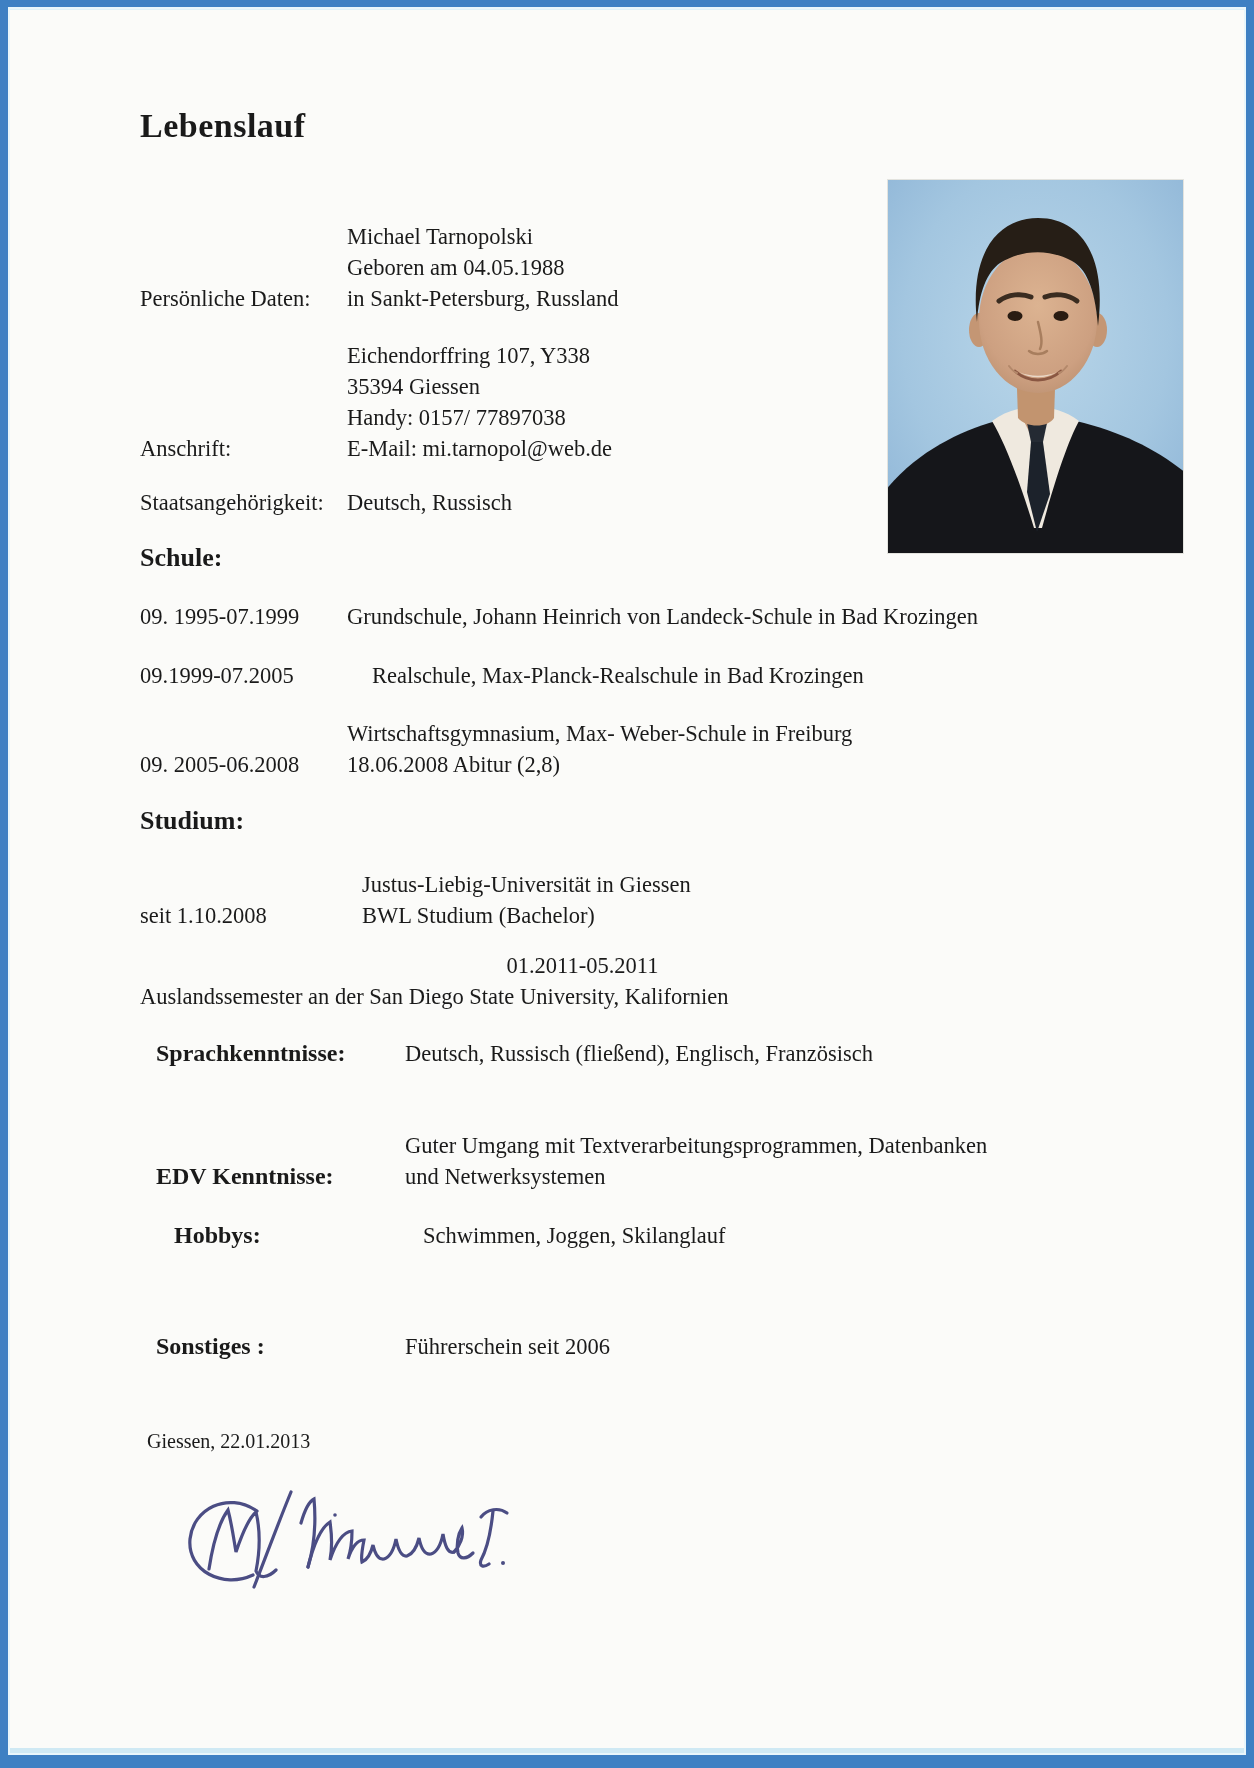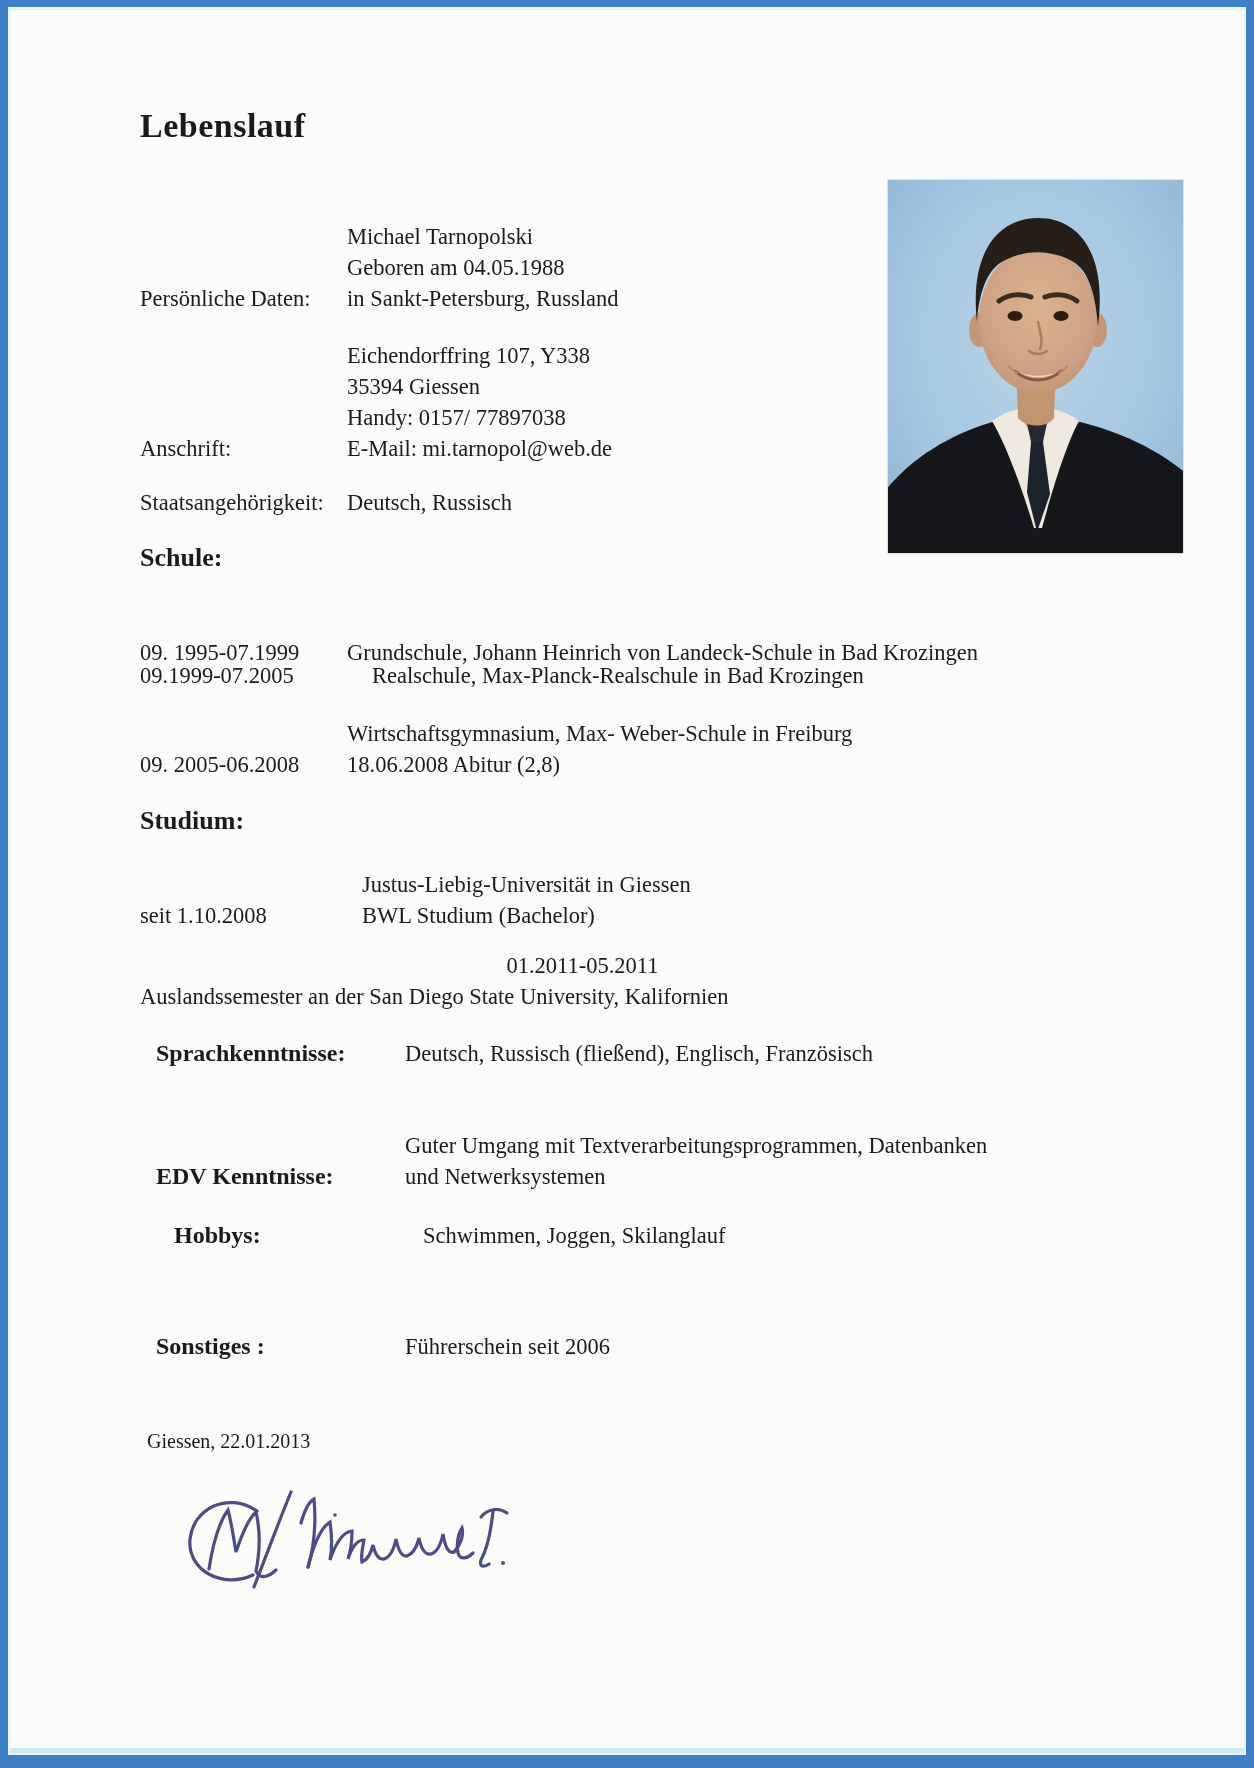--- a/index.html
+++ b/index.html
@@ -105,21 +105,21 @@
 
   <div class="row" style="left:132px;top:480px;">
     <div class="lab w207">Staatsangehörigkeit:</div>
     <div class="lines">
       <span>Deutsch, Russisch</span>
     </div>
   </div>
 
   <div class="abs sect" style="left:132px;top:536px;">Schule:</div>
 
-  <div class="row" style="left:132px;top:594px;margin-top:36px;">
+  <div class="row" style="left:132px;top:594px;">
     <div class="lab w207">09. 1995-07.1999</div>
     <div class="lines">
       <span>Grundschule, Johann Heinrich von Landeck-Schule in Bad Krozingen</span>
     </div>
   </div>
 
   <div class="row" style="left:132px;top:653px;gap:25px;">
     <div class="lab w207">09.1999-07.2005</div>
     <div class="lines">
       <span>Realschule, Max-Planck-Realschule in Bad Krozingen</span>

